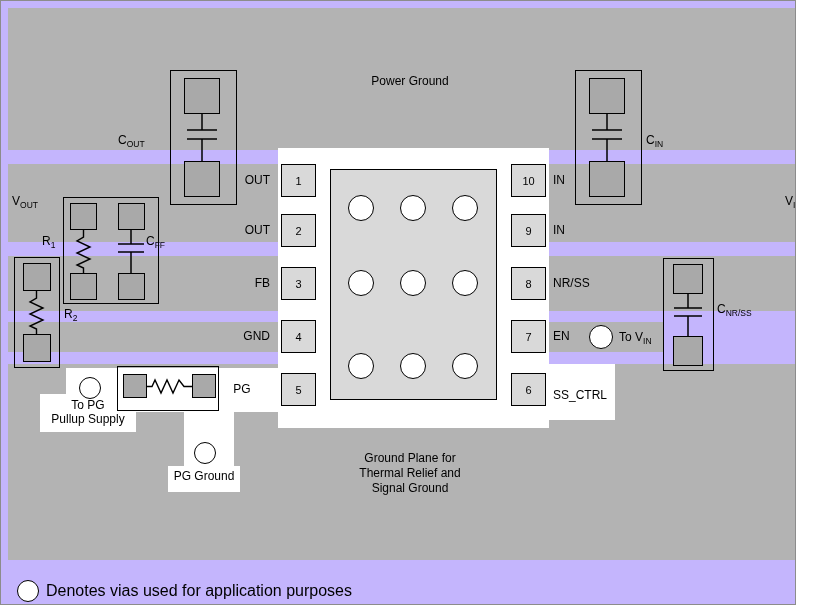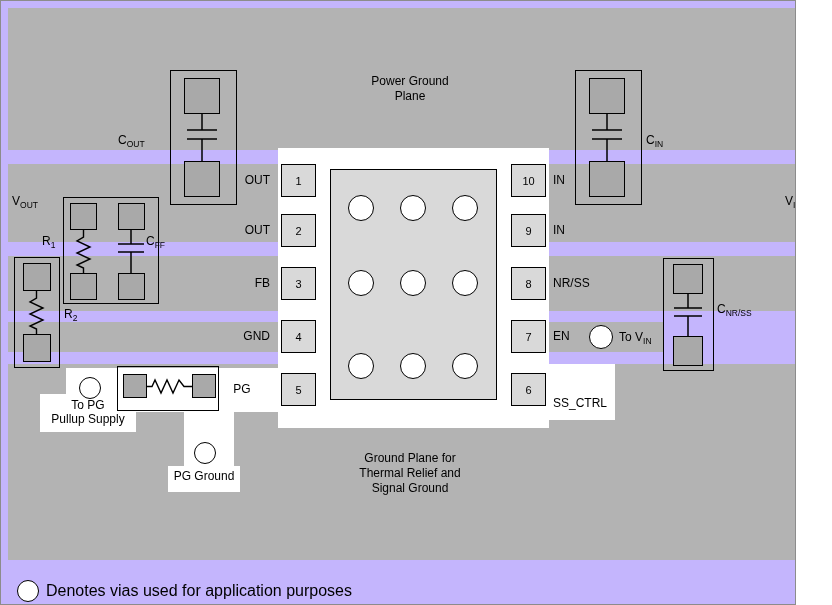--- a/index.html
+++ b/index.html
@@ -36,21 +36,20 @@
   <div class="plane" style="left:8px;top:364px;width:816px;height:196px"></div>
 
   <div class="cut" style="left:278px;top:148px;width:271px;height:280px"></div>
   <div class="cut" style="left:549px;top:364px;width:66px;height:56px"></div>
   <div class="cut" style="left:66px;top:368px;width:213px;height:44px"></div>
   <div class="cut" style="left:184px;top:410px;width:50px;height:58px"></div>
   <div class="cut" style="left:40px;top:394px;width:96px;height:38px"></div>
   <div class="cut" style="left:168px;top:466px;width:72px;height:26px"></div>
 
   <div class="lbl ctr" style="left:330px;top:74px;width:160px">Power Ground</div>
-  <div class="lbl ctr" style="left:330px;top:89px;width:160px">Plane</div>
   <div class="lbl ctr" style="left:330px;top:451px;width:160px">Ground Plane for</div>
   <div class="lbl ctr" style="left:330px;top:466px;width:160px">Thermal Relief and</div>
   <div class="lbl ctr" style="left:330px;top:481px;width:160px">Signal Ground</div>
 
   <div class="lbl" style="left:12px;top:194px"><span>V</span><sub>OUT</sub></div>
   <div class="lbl" style="left:785px;top:194px"><span>V</span><sub>IN</sub></div>
 
   <div class="icbody" style="left:330px;top:169px;width:167px;height:231px"></div>
   <div class="via" style="left:348px;top:195px;width:26px;height:26px"></div>
   <div class="via" style="left:400px;top:195px;width:26px;height:26px"></div>
@@ -97,21 +96,21 @@
       <span>7</span>
     </div>
   <div class="icpad" style="left:511px;top:373px;width:35px;height:33px">
       <span>6</span>
     </div>
 
   <div class="lbl" style="left:553px;top:173px;width:70px">IN</div>
   <div class="lbl" style="left:553px;top:223px;width:70px">IN</div>
   <div class="lbl" style="left:553px;top:276px;width:70px">NR/SS</div>
   <div class="lbl" style="left:553px;top:329px;width:70px">EN</div>
-  <div class="lbl" style="left:553px;top:396px;width:70px">SS_CTRL</div>
+  <div class="lbl" style="left:553px;top:388px;width:70px">SS_CTRL</div>
 
   <div class="outline" style="left:170px;top:70px;width:67px;height:135px"></div>
   <div class="pad" style="left:184px;top:78px;width:36px;height:36px"></div>
   <div class="pad" style="left:184px;top:161px;width:36px;height:36px"></div>
   <svg class="sym" style="left:184px;top:114px" width="36" height="47">
     <line x1="18" y1="0" x2="18" y2="16" stroke="#000" stroke-width="1.5"></line>
     <line x1="3" y1="16" x2="33" y2="16" stroke="#000" stroke-width="1.5"></line>
     <line x1="3" y1="25" x2="33" y2="25" stroke="#000" stroke-width="1.5"></line>
     <line x1="18" y1="25" x2="18" y2="47" stroke="#000" stroke-width="1.5"></line>
   </svg>

